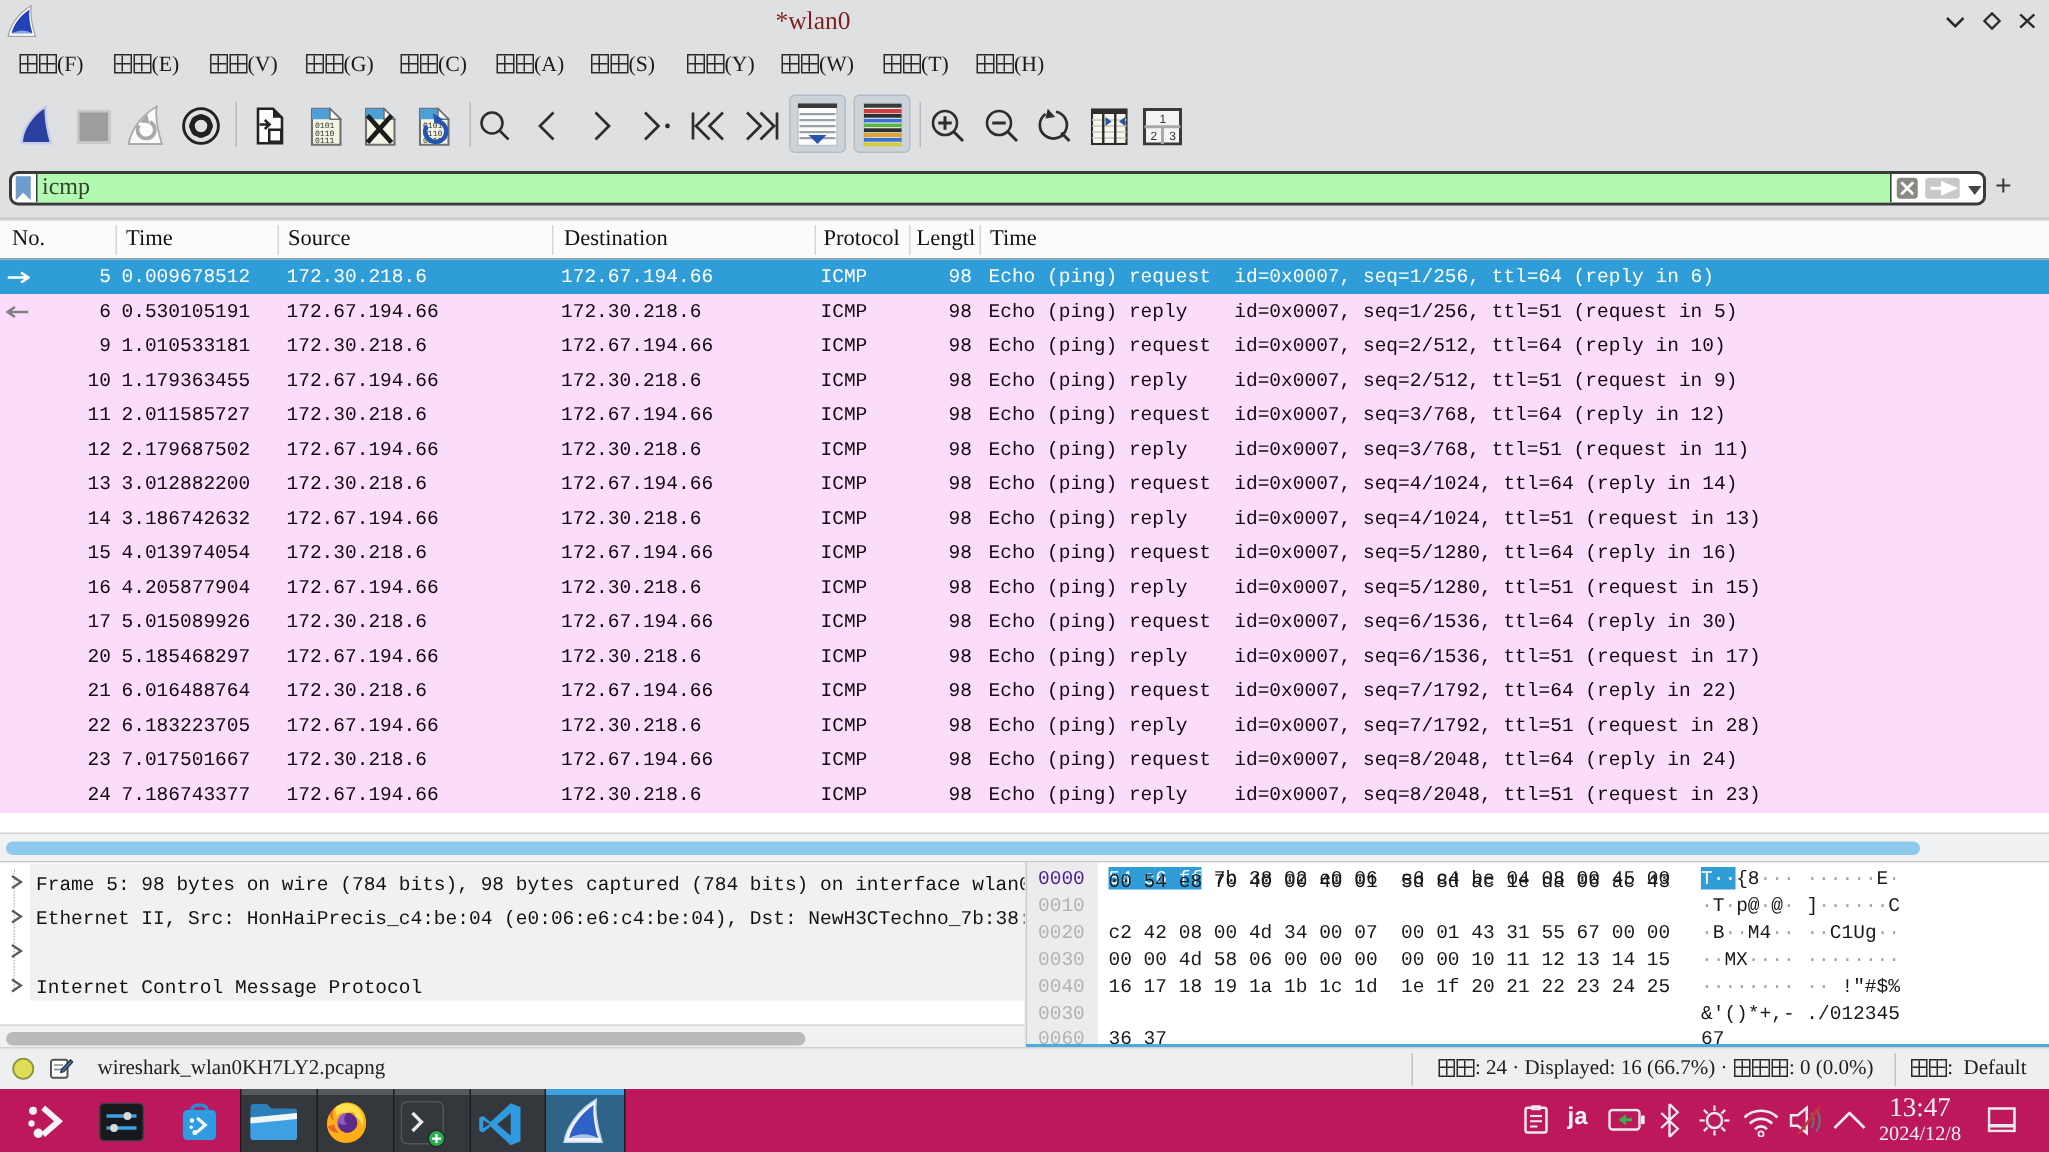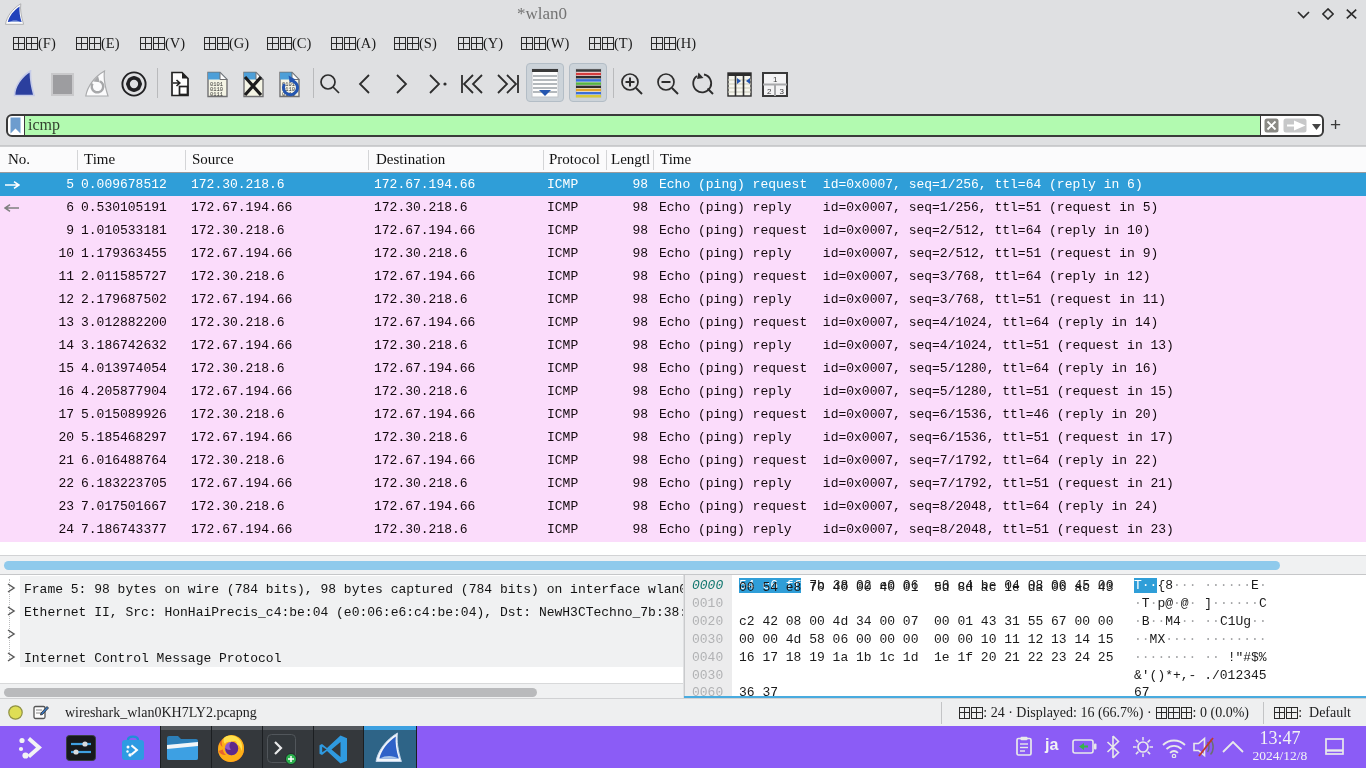--- a/index.html
+++ b/index.html
@@ -7,21 +7,21 @@
 body { font-family:"Liberation Serif", serif; position:relative; background:#dfe0e2; }
 .abs { position:absolute; }
 
 .cj { display:inline-block; width:12px; height:12.5px; border:1.2px solid #2a2a2a; vertical-align:-1.5px; margin:0 0.5px;
   background: linear-gradient(#2a2a2a,#2a2a2a) 50% 50%/100% 1.2px no-repeat,
               linear-gradient(#2a2a2a,#2a2a2a) 50% 50%/1.2px 100% no-repeat; }
 .cj.sm { width:11.5px; height:12px; }
 
 
 #titlebar { left:0; top:0; width:1366px; height:28px; background:#dfe0e2; }
-#title { left:0; top:4px; width:1084px; text-align:center; font-size:17px; color:#737373; }
+#title { left:0; top:4px; width:1084px; text-align:center; font-size:17px; color:#7f1d1d; }
 
 
 #menubar { left:0; top:28px; width:1366px; height:32px; background:#dfe0e2; font-size:14.5px; color:#1b1b1b; }
 #menubar span.mi { position:absolute; top:7px; }
 
 
 #toolbar { left:0; top:60px; width:1366px; height:47px; background:#dfe0e2; }
 .tsep { position:absolute; top:8px; width:1px; height:30px; background:#b9babc; }
 .tbtn-on { position:absolute; top:3px; width:38px; height:39px; background:#ccd3d9; border:1px solid #b3bdc6; border-radius:4px; }
 
@@ -58,31 +58,31 @@
 .drow { position:absolute; left:24px; font-family:"Liberation Mono", monospace; font-size:13px; color:#121212; white-space:pre; }
 .dex { position:absolute; left:6px; width:10px; height:10px; color:#5a5a5a; }
 #detscroll { left:0; top:683px; width:683px; height:15px; background:#f0f1f2; border-top:1px solid #d8d9da; }
 #detthumb { position:absolute; left:4px; top:4px; width:533px; height:9px; background:#b9babc; border-radius:4.5px; }
 
 
 #hexpane { left:684px; top:575px; width:682px; height:121px; background:#fff; border-left:1px solid #c9cacc; font-family:"Liberation Mono", monospace; font-size:13px; white-space:pre; }
 #hexoffbg { position:absolute; left:0; top:0; width:47px; height:121px; background:#ececed; }
 .hrow { position:absolute; left:7px; height:18px; line-height:18px; color:#1a1a1a; }
 .hoff { color:#b1b2b4; }
-.hoff0 { color:#0f766e;font-style:italic; }
+.hoff0 { color:#4c1d95; }
 .hrow em { font-style:normal; background:#2f9ed8; color:#fff; }
 .hrow i { font-style:normal; color:#a4a5a7; }
 .hrow i em, .hrow em i { color:#fff; }
 #hexline { left:684px; top:696px; width:682px; height:2.5px; background:#49abdf; }
 
 
 #statusbar { left:0; top:698px; width:1366px; height:28px; background:#eeeff0; border-top:1px solid #d0d1d3; font-size:14px; color:#1d1d1d; }
 
 
-#taskbar { left:0; top:726px; width:1366px; height:42px; background:#8b5cf6; }
+#taskbar { left:0; top:726px; width:1366px; height:42px; background:#be185d; }
 </style>
 </head>
 <body>
 <div class="abs" id="titlebar"></div>
 <svg class="abs" style="left:4px;top:3px" width="22" height="23" viewBox="0 0 22 23">
   <path d="M16.8,0.8 C16,6 17,13 19.6,21.3 L1.5,21.3 C2.6,14 8.2,5.8 16.8,0.8 Z" fill="#fdfdfd" stroke="#a2a2a4" stroke-width="0.8"></path>
   <path d="M15.6,3.4 C15.1,7.8 15.8,13.5 17.6,19.1 L3.8,19.1 C5.1,13 9.7,7.5 15.6,3.4 Z" fill="#2242bb"></path>
   <path d="M4,19.1 C9,16.8 13,16.9 17.5,19.1 Z" fill="#8fa5dd"></path>
 </svg>
 <div class="abs" id="title">*wlan0</div>
@@ -303,24 +303,24 @@
         <path d="M15,4 H2.5 M6,0.7 L1,4 L6,7.3" fill="none" stroke="#808080" stroke-width="1.6"></path>
       </svg><b class="pc1">6</b><b class="pc2">0.530105191</b><b class="pc3">172.67.194.66</b><b class="pc4">172.30.218.6</b><b class="pc5">ICMP</b><b class="pc6">98</b><b class="pc7">Echo (ping) reply    id=0x0007, seq=1/256, ttl=51 (request in 5)</b></div>
 <div class="prow" style="top:46px"><b class="pc1">9</b><b class="pc2">1.010533181</b><b class="pc3">172.30.218.6</b><b class="pc4">172.67.194.66</b><b class="pc5">ICMP</b><b class="pc6">98</b><b class="pc7">Echo (ping) request  id=0x0007, seq=2/512, ttl=64 (reply in 10)</b></div>
 <div class="prow" style="top:69px"><b class="pc1">10</b><b class="pc2">1.179363455</b><b class="pc3">172.67.194.66</b><b class="pc4">172.30.218.6</b><b class="pc5">ICMP</b><b class="pc6">98</b><b class="pc7">Echo (ping) reply    id=0x0007, seq=2/512, ttl=51 (request in 9)</b></div>
 <div class="prow" style="top:92px"><b class="pc1">11</b><b class="pc2">2.011585727</b><b class="pc3">172.30.218.6</b><b class="pc4">172.67.194.66</b><b class="pc5">ICMP</b><b class="pc6">98</b><b class="pc7">Echo (ping) request  id=0x0007, seq=3/768, ttl=64 (reply in 12)</b></div>
 <div class="prow" style="top:115px"><b class="pc1">12</b><b class="pc2">2.179687502</b><b class="pc3">172.67.194.66</b><b class="pc4">172.30.218.6</b><b class="pc5">ICMP</b><b class="pc6">98</b><b class="pc7">Echo (ping) reply    id=0x0007, seq=3/768, ttl=51 (request in 11)</b></div>
 <div class="prow" style="top:138px"><b class="pc1">13</b><b class="pc2">3.012882200</b><b class="pc3">172.30.218.6</b><b class="pc4">172.67.194.66</b><b class="pc5">ICMP</b><b class="pc6">98</b><b class="pc7">Echo (ping) request  id=0x0007, seq=4/1024, ttl=64 (reply in 14)</b></div>
 <div class="prow" style="top:161px"><b class="pc1">14</b><b class="pc2">3.186742632</b><b class="pc3">172.67.194.66</b><b class="pc4">172.30.218.6</b><b class="pc5">ICMP</b><b class="pc6">98</b><b class="pc7">Echo (ping) reply    id=0x0007, seq=4/1024, ttl=51 (request in 13)</b></div>
 <div class="prow" style="top:184px"><b class="pc1">15</b><b class="pc2">4.013974054</b><b class="pc3">172.30.218.6</b><b class="pc4">172.67.194.66</b><b class="pc5">ICMP</b><b class="pc6">98</b><b class="pc7">Echo (ping) request  id=0x0007, seq=5/1280, ttl=64 (reply in 16)</b></div>
 <div class="prow" style="top:207px"><b class="pc1">16</b><b class="pc2">4.205877904</b><b class="pc3">172.67.194.66</b><b class="pc4">172.30.218.6</b><b class="pc5">ICMP</b><b class="pc6">98</b><b class="pc7">Echo (ping) reply    id=0x0007, seq=5/1280, ttl=51 (request in 15)</b></div>
-<div class="prow" style="top:230px"><b class="pc1">17</b><b class="pc2">5.015089926</b><b class="pc3">172.30.218.6</b><b class="pc4">172.67.194.66</b><b class="pc5">ICMP</b><b class="pc6">98</b><b class="pc7">Echo (ping) request  id=0x0007, seq=6/1536, ttl=46 (reply in 20)</b></div>
+<div class="prow" style="top:230px"><b class="pc1">17</b><b class="pc2">5.015089926</b><b class="pc3">172.30.218.6</b><b class="pc4">172.67.194.66</b><b class="pc5">ICMP</b><b class="pc6">98</b><b class="pc7">Echo (ping) request  id=0x0007, seq=6/1536, ttl=64 (reply in 30)</b></div>
 <div class="prow" style="top:253px"><b class="pc1">20</b><b class="pc2">5.185468297</b><b class="pc3">172.67.194.66</b><b class="pc4">172.30.218.6</b><b class="pc5">ICMP</b><b class="pc6">98</b><b class="pc7">Echo (ping) reply    id=0x0007, seq=6/1536, ttl=51 (request in 17)</b></div>
 <div class="prow" style="top:276px"><b class="pc1">21</b><b class="pc2">6.016488764</b><b class="pc3">172.30.218.6</b><b class="pc4">172.67.194.66</b><b class="pc5">ICMP</b><b class="pc6">98</b><b class="pc7">Echo (ping) request  id=0x0007, seq=7/1792, ttl=64 (reply in 22)</b></div>
-<div class="prow" style="top:299px"><b class="pc1">22</b><b class="pc2">6.183223705</b><b class="pc3">172.67.194.66</b><b class="pc4">172.30.218.6</b><b class="pc5">ICMP</b><b class="pc6">98</b><b class="pc7">Echo (ping) reply    id=0x0007, seq=7/1792, ttl=51 (request in 21)</b></div>
+<div class="prow" style="top:299px"><b class="pc1">22</b><b class="pc2">6.183223705</b><b class="pc3">172.67.194.66</b><b class="pc4">172.30.218.6</b><b class="pc5">ICMP</b><b class="pc6">98</b><b class="pc7">Echo (ping) reply    id=0x0007, seq=7/1792, ttl=51 (request in 28)</b></div>
 <div class="prow" style="top:322px"><b class="pc1">23</b><b class="pc2">7.017501667</b><b class="pc3">172.30.218.6</b><b class="pc4">172.67.194.66</b><b class="pc5">ICMP</b><b class="pc6">98</b><b class="pc7">Echo (ping) request  id=0x0007, seq=8/2048, ttl=64 (reply in 24)</b></div>
 <div class="prow" style="top:345px"><b class="pc1">24</b><b class="pc2">7.186743377</b><b class="pc3">172.67.194.66</b><b class="pc4">172.30.218.6</b><b class="pc5">ICMP</b><b class="pc6">98</b><b class="pc7">Echo (ping) reply    id=0x0007, seq=8/2048, ttl=51 (request in 23)</b></div>
 </div>
 <div class="abs" id="plscroll">
     <div id="pltrack"></div>
     <div id="plthumb"></div>
   </div>
 <div class="abs" id="middiv"></div>
 <div class="abs" id="details">
   <div id="detgray"></div>

